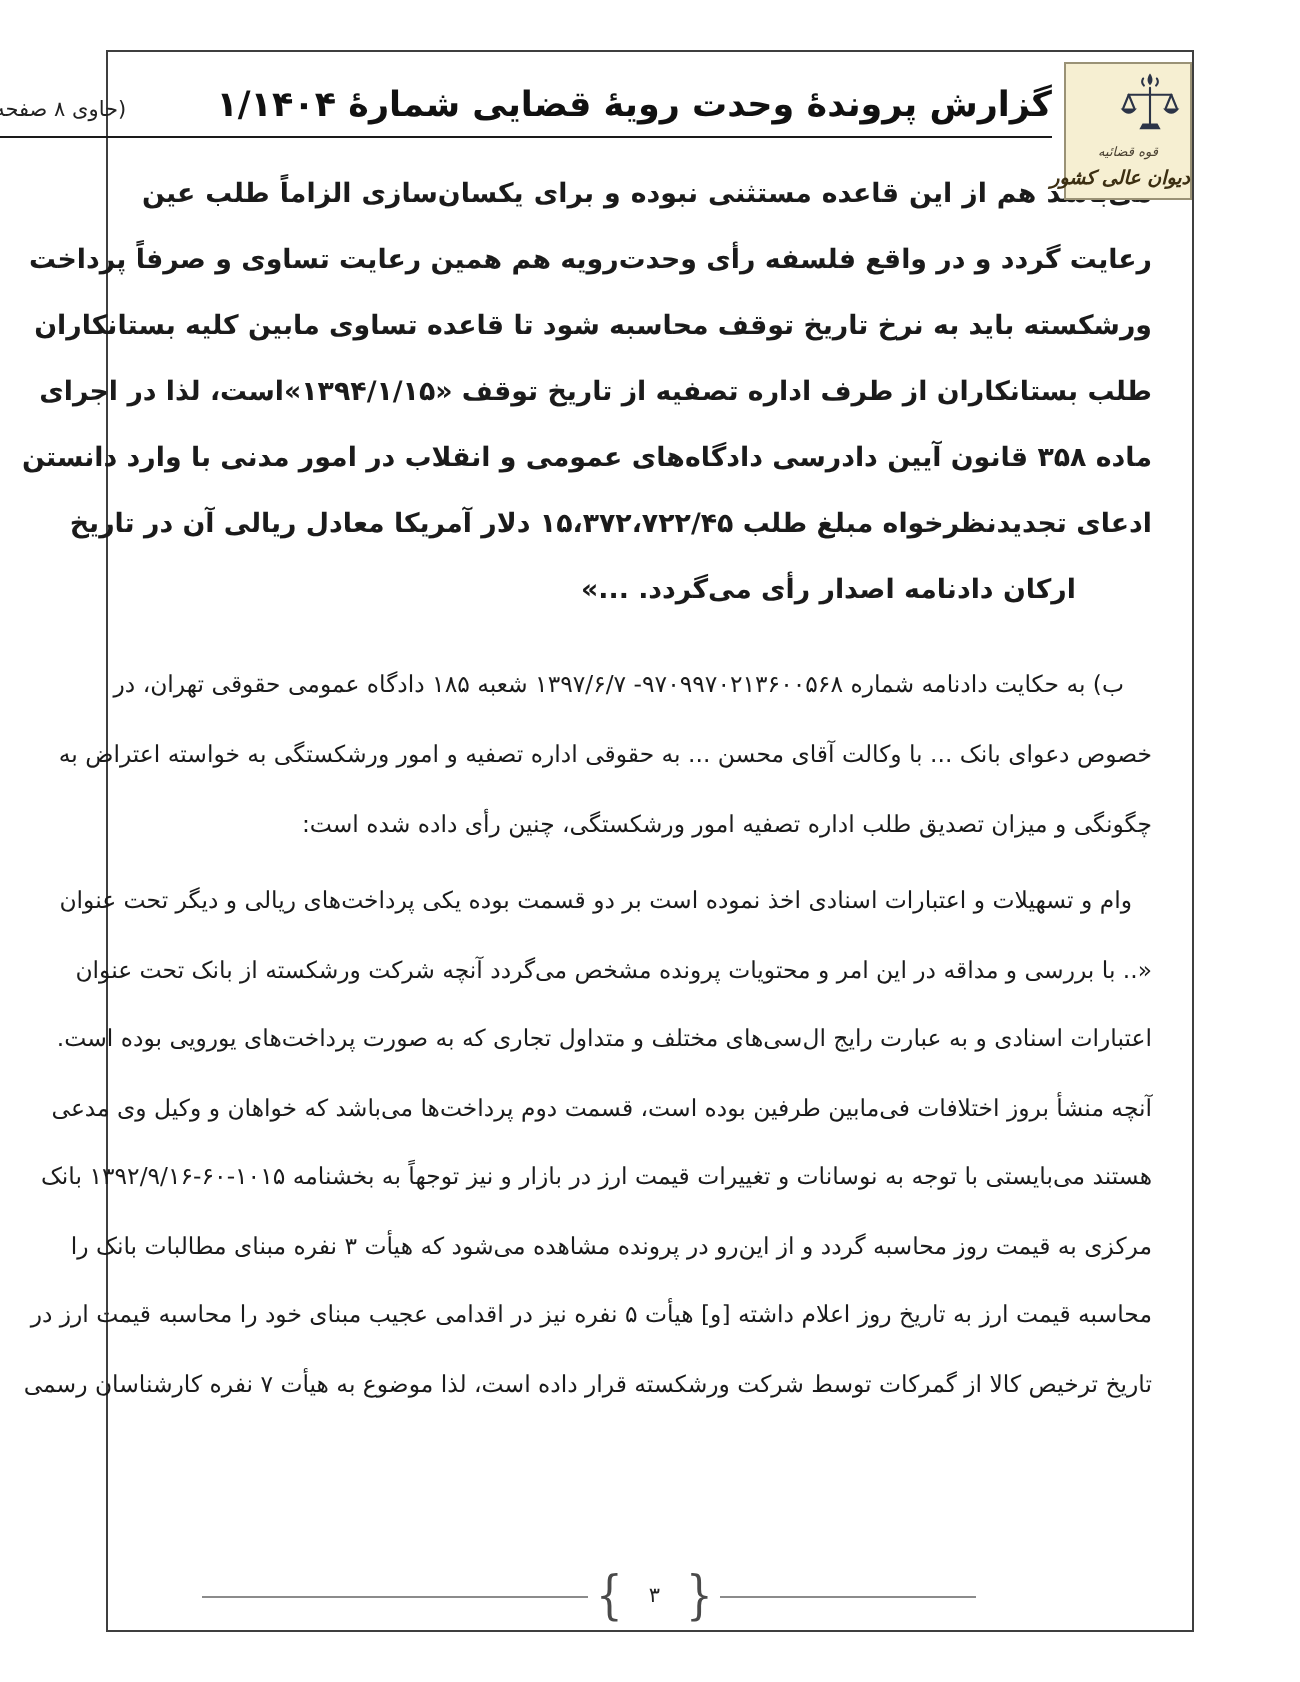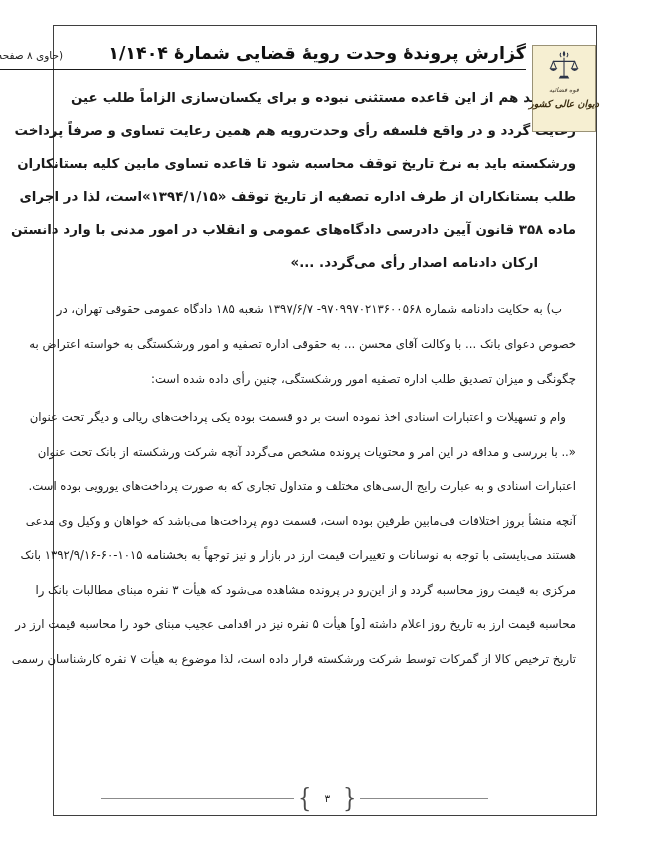--- a/index.html
+++ b/index.html
@@ -8,23 +8,23 @@
     width:650px; height:841px; position:relative;
     font-family:"DejaVu Sans","Liberation Sans",sans-serif;
     direction:rtl; color:#1b1b1b; overflow:hidden;
   }
   .frame {
     position:absolute; left:53px; top:25px; width:544px; height:791px;
     border:1.5px solid #3f3f3f; background:#fff;
   }
   
   .logo-box {
-    position:absolute; top:19px; right:0; width:64px; height:87px;
+    position:absolute; top:5px; right:0; width:64px; height:69px;
     background:#f6efd2; border:1px solid #9a9276;
-    display:flex; flex-direction:column; align-items:center;
+    display:flex; flex-direction:column; 
     padding-top:3px; text-align:center;
   }
   .logo-box svg { display:block; }
   .logo-org-top {
     font-size:6.5px; color:#4a4132; font-style:italic; margin-top:1px;
     white-space:nowrap;
   }
   .logo-org-bottom {
     font-size:9.5px; font-weight:bold; font-style:italic; color:#3c2f12;
     margin-top:4px; white-space:nowrap;
@@ -100,20 +100,21 @@
   <div class="header">
     <span class="title-underline"><span class="title-main">گزارش پروندهٔ وحدت رویهٔ قضایی شمارهٔ ۱/۱۴۰۴</span>​ <span class="title-note">(حاوی ۸ صفحه)</span></span>
   </div>
 
   <div class="para para-quote">
       <div class="line">می‌باشد هم از این قاعده مستثنی نبوده و برای یکسان‌سازی الزاماً طلب عین</div>
       <div class="line">رعایت گردد و در واقع فلسفه رأی وحدت‌رویه هم همین رعایت تساوی و صرفاً پرداخت</div>
       <div class="line">ورشکسته باید به نرخ تاریخ توقف محاسبه شود تا قاعده تساوی مابین کلیه بستانکاران</div>
       <div class="line">طلب بستانکاران از طرف اداره تصفیه از تاریخ توقف «۱۳۹۴/۱/۱۵»است، لذا در اجرای</div>
       <div class="line">ماده ۳۵۸ قانون آیین دادرسی دادگاه‌های عمومی و انقلاب در امور مدنی با وارد دانستن</div>
+      <div class="line">ادعای تجدیدنظرخواه مبلغ طلب ۱۵،۳۷۲،۷۲۲/۴۵ دلار آمریکا معادل ریالی آن در تاریخ</div>
       <div class="line">ارکان دادنامه اصدار رأی می‌گردد. ...»</div>
     </div>
 
   <div class="para para-b">
       <div class="line">ب) به حکایت دادنامه شماره ۹۷۰۹۹۷۰۲۱۳۶۰۰۵۶۸- ۱۳۹۷/۶/۷ شعبه ۱۸۵ دادگاه عمومی حقوقی تهران، در</div>
       <div class="line">خصوص دعوای بانک ... با وکالت آقای محسن ... به حقوقی اداره تصفیه و امور ورشکستگی به خواسته اعتراض به</div>
       <div class="line">چگونگی و میزان تصدیق طلب اداره تصفیه امور ورشکستگی، چنین رأی داده شده است:</div>
     </div>
 
   <div class="para para-ruling">

